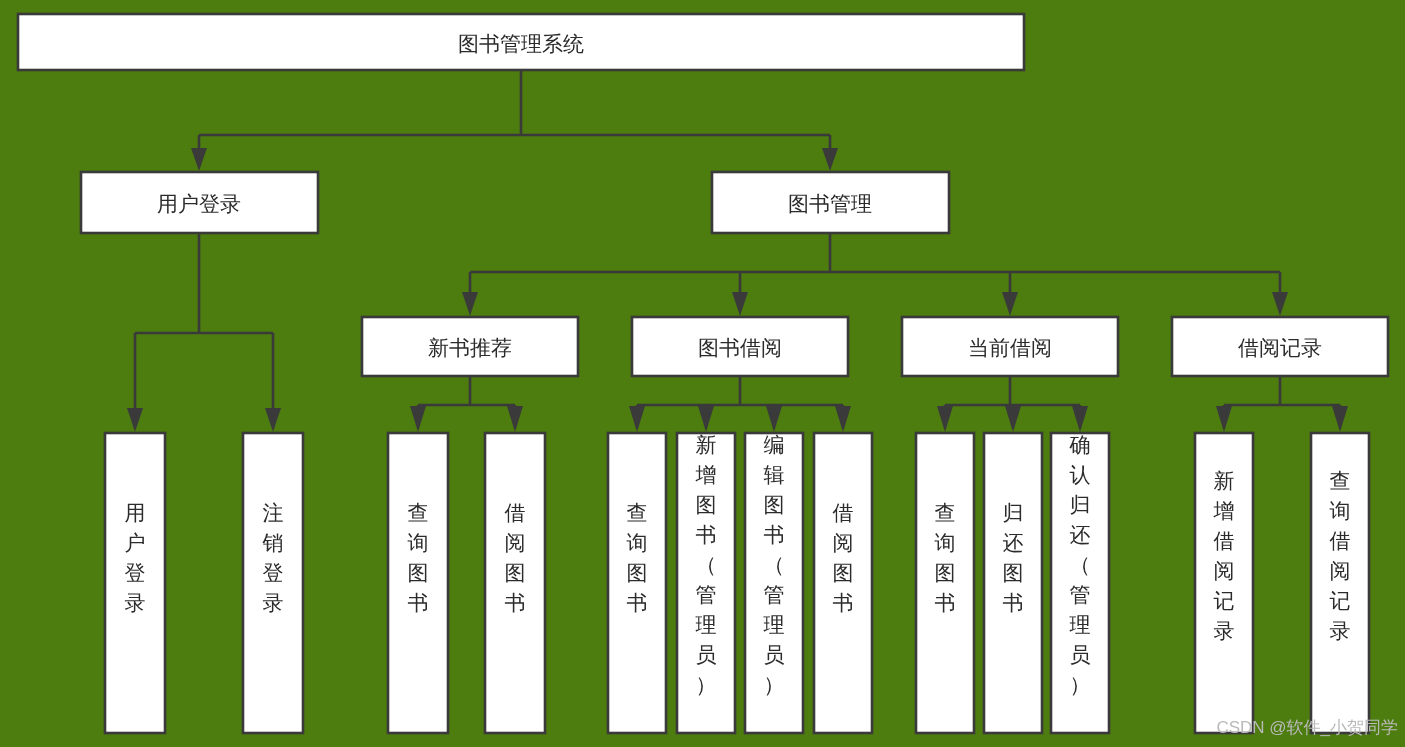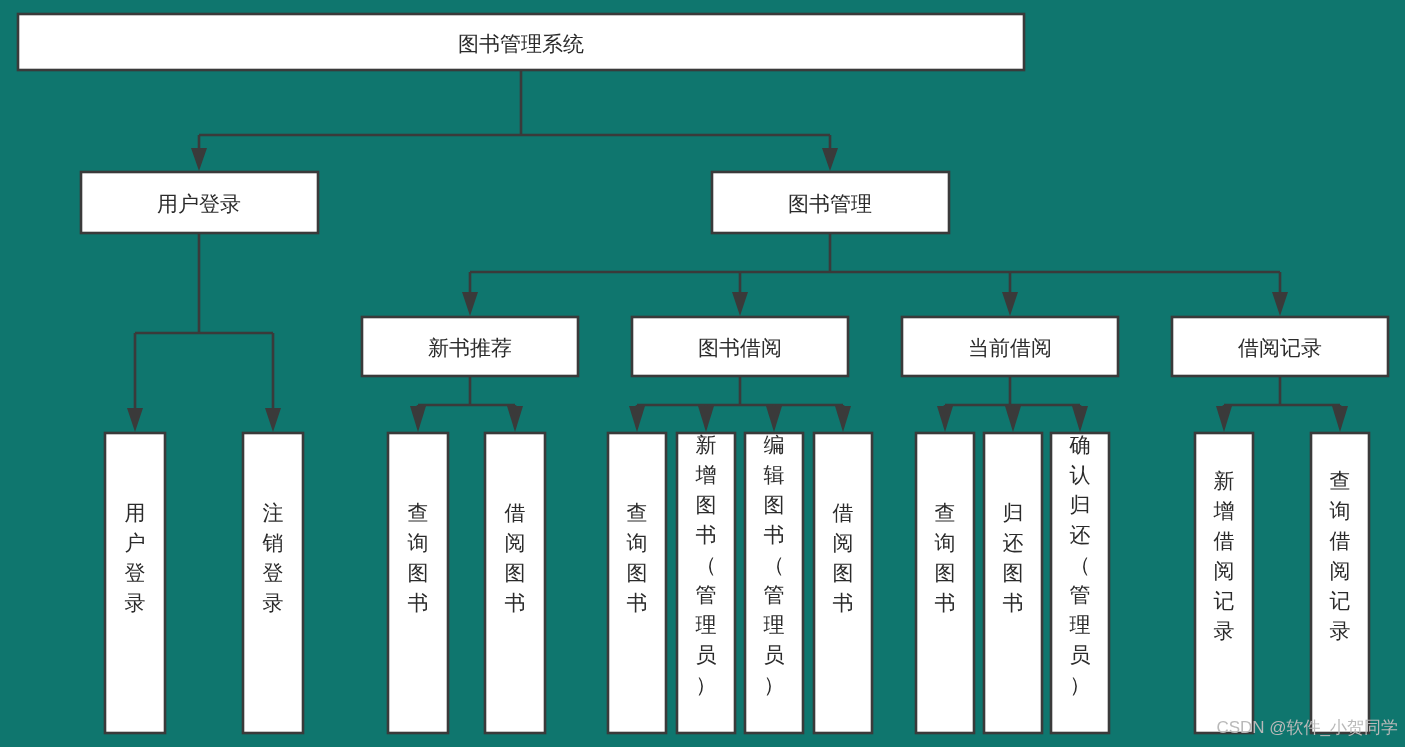--- a/index.html
+++ b/index.html
@@ -8,21 +8,21 @@
     padding: 0;
     background: #ffffff;
   }
   body {
     font-family: "Liberation Sans", "DejaVu Sans", sans-serif;
   }
   #diagram-root {
     position: relative;
     width: 1405px;
     height: 747px;
-    background: #0f766e;
+    background: #4d7c0f;
     overflow: hidden;
   }
   svg.diagram-canvas {
     position: absolute;
     left: 0;
     top: 0;
     width: 1405px;
     height: 747px;
     display: block;
   }

